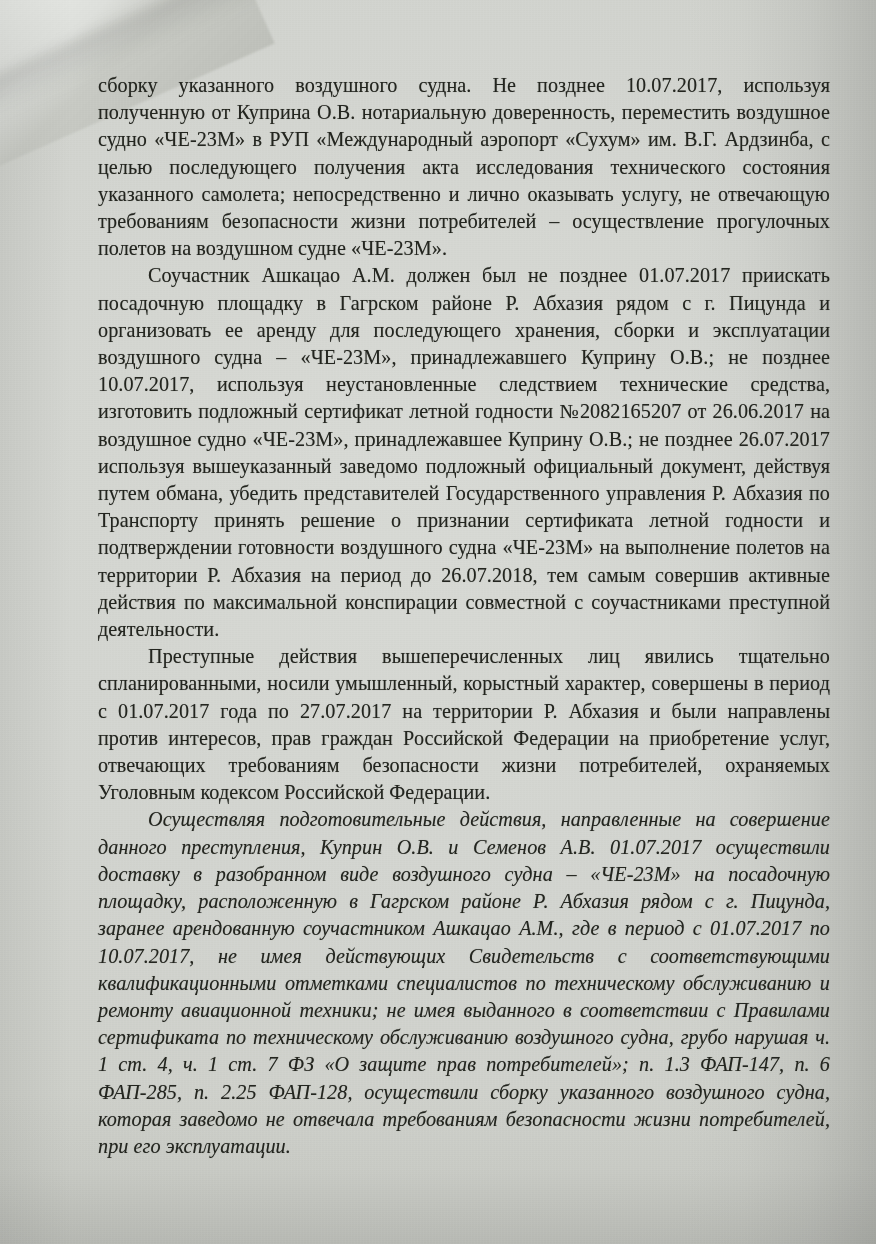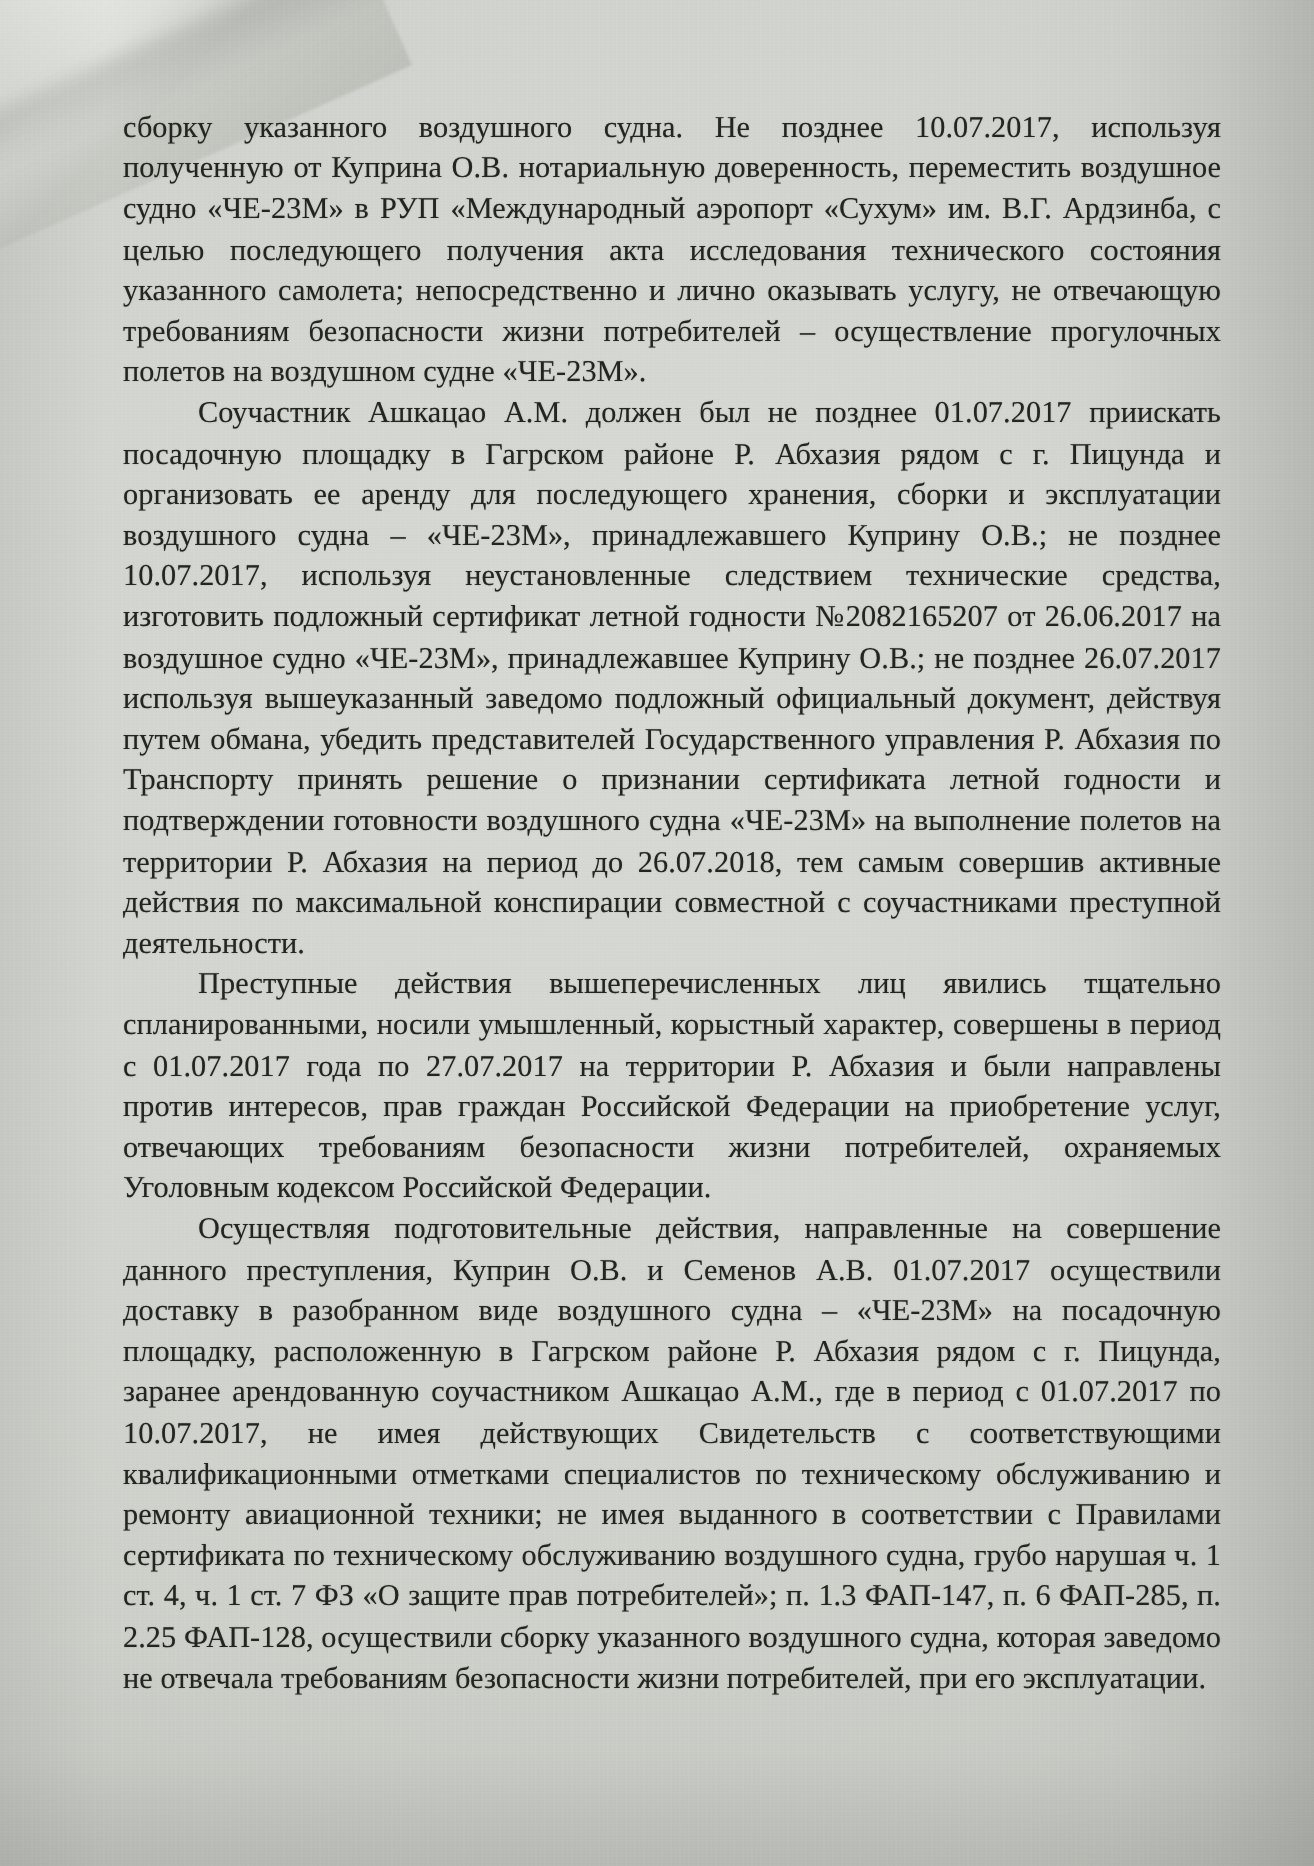--- a/index.html
+++ b/index.html
@@ -71,21 +71,21 @@
     pointer-events: none;
     opacity: 0.30;
     background-image:
       repeating-linear-gradient(0deg, rgba(255,255,255,0.035) 0 1px, rgba(0,0,0,0.025) 1px 2px),
       repeating-linear-gradient(90deg, rgba(255,255,255,0.02) 0 1px, rgba(0,0,0,0.02) 1px 3px);
   }
 
   
   #text-body {
     position: absolute;
-    left: 82px;
+    left: 98px;
     top: 72px;
     width: 732px;
     color: #23251f;
     font-size: 20.2px;
     line-height: 27.2px;
     text-align: justify;
     text-justify: inter-word;
     letter-spacing: 0.05px;
     filter: blur(0.28px);
     text-shadow: 0 0 0.8px rgba(40,42,38,0.40);
@@ -94,21 +94,21 @@
   #text-body p {
     margin: 0 0 0 0;
     text-indent: 50px;
     hyphens: none;
   }
   
   #text-body p.continuation {
     text-indent: 0;
   }
   
-  #text-body p:last-child { text-align: justify; }
+  #text-body p:last-child { text-align: justify; font-style: italic; }
 </style>
 </head>
 <body>
 
 <div id="page">
 
   <div class="paper-base"></div>
   <div class="corner-fold"></div>
   <div class="corner-fold-shadow"></div>
   <div class="shade-left"></div>

